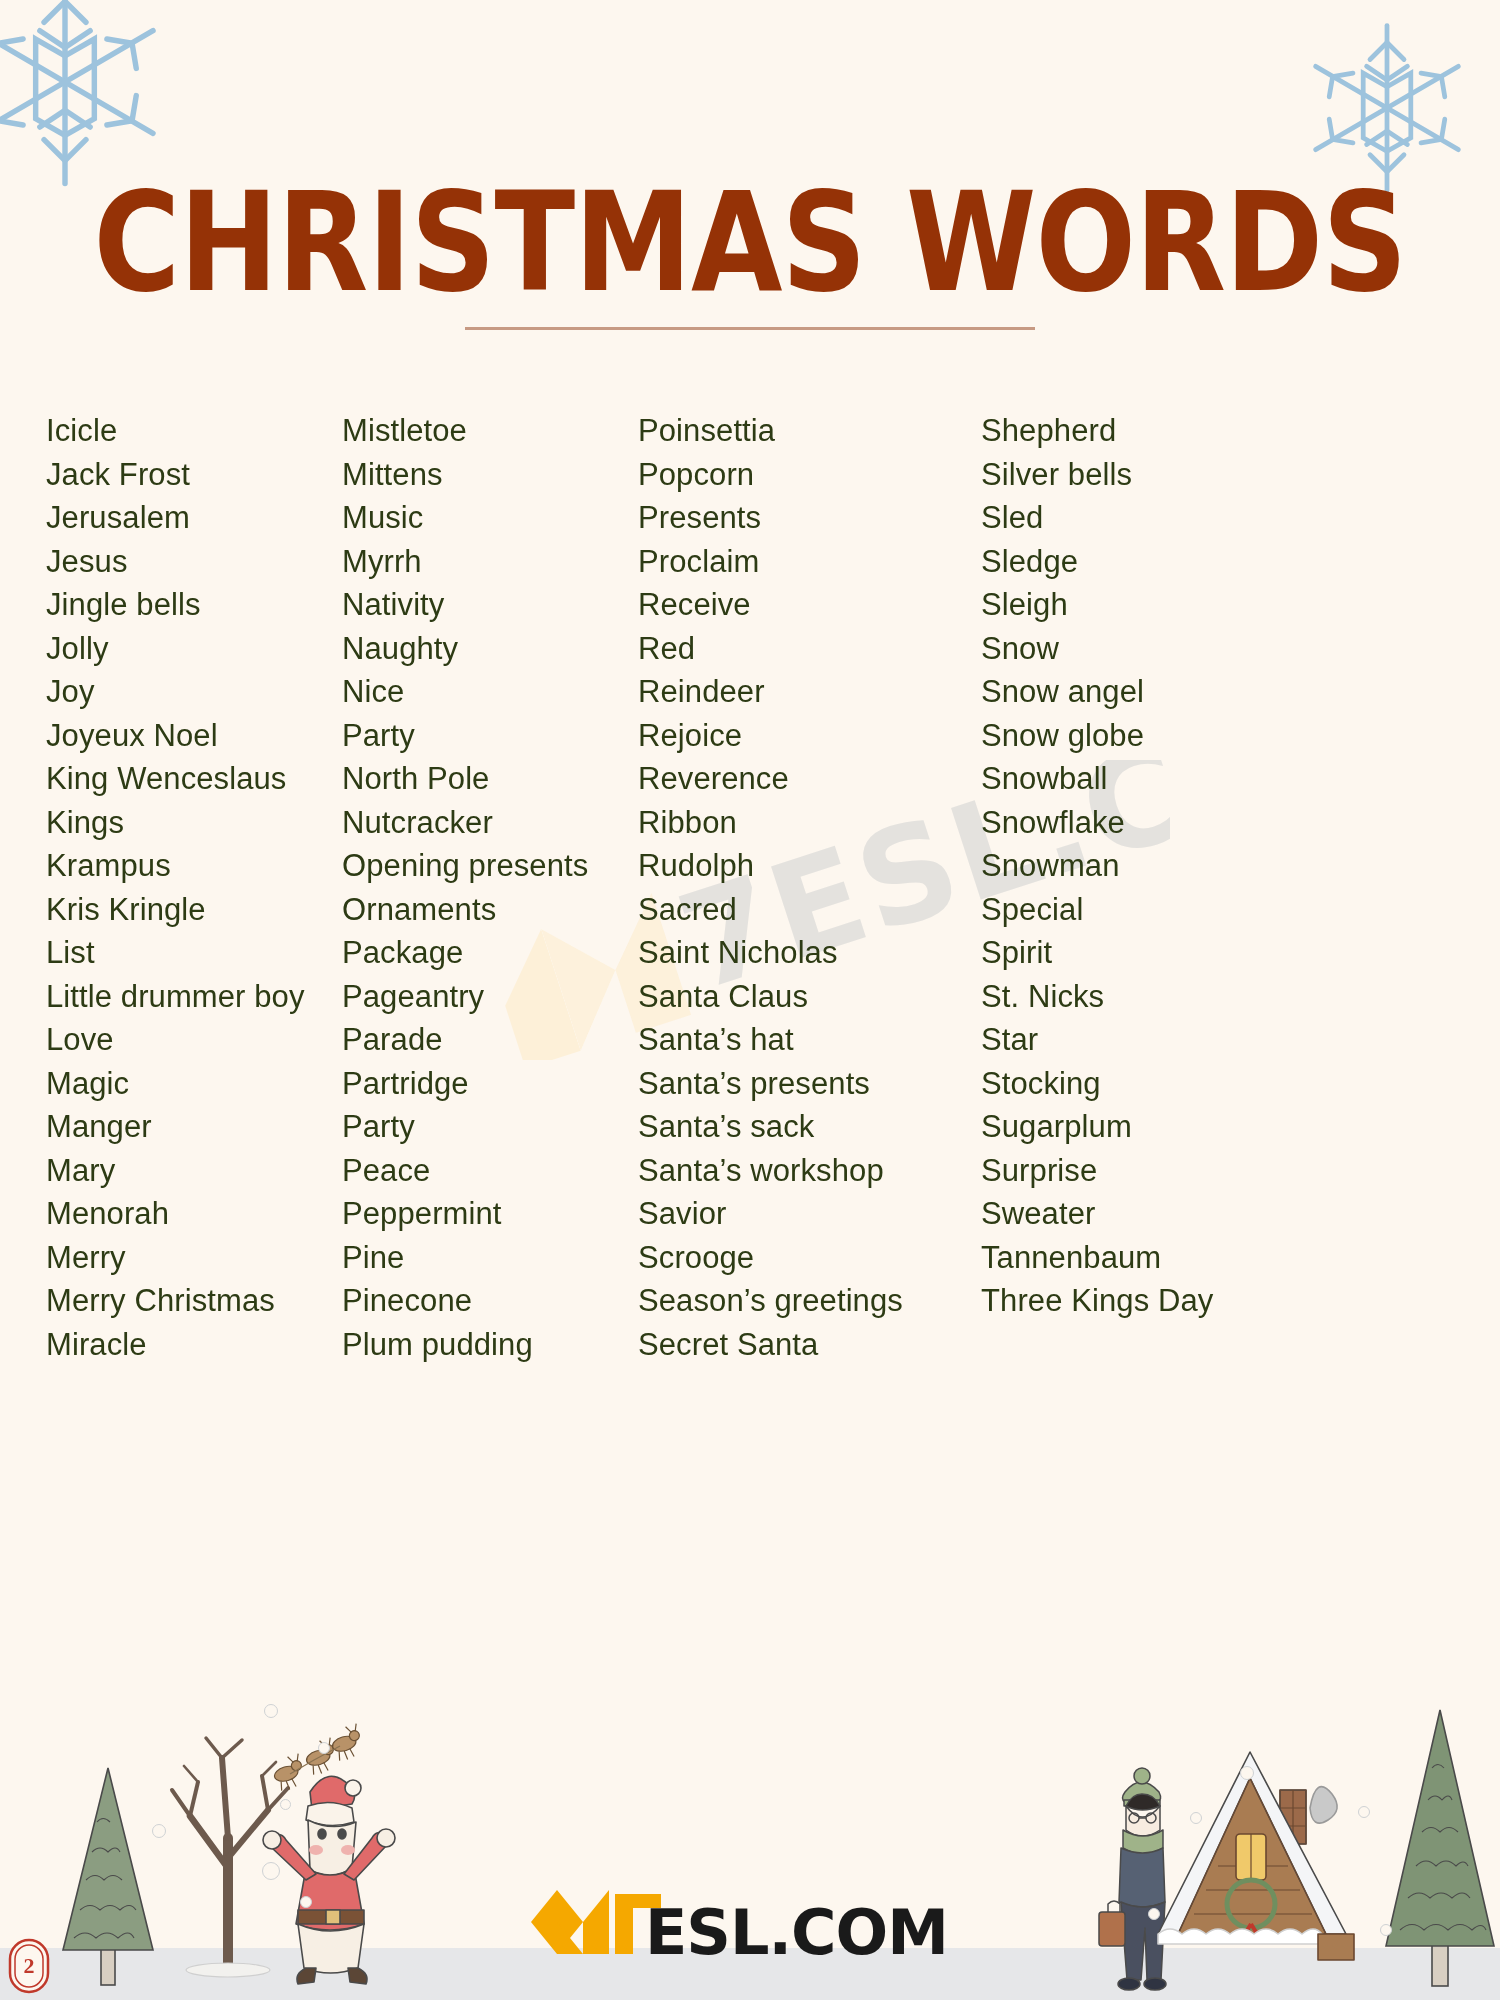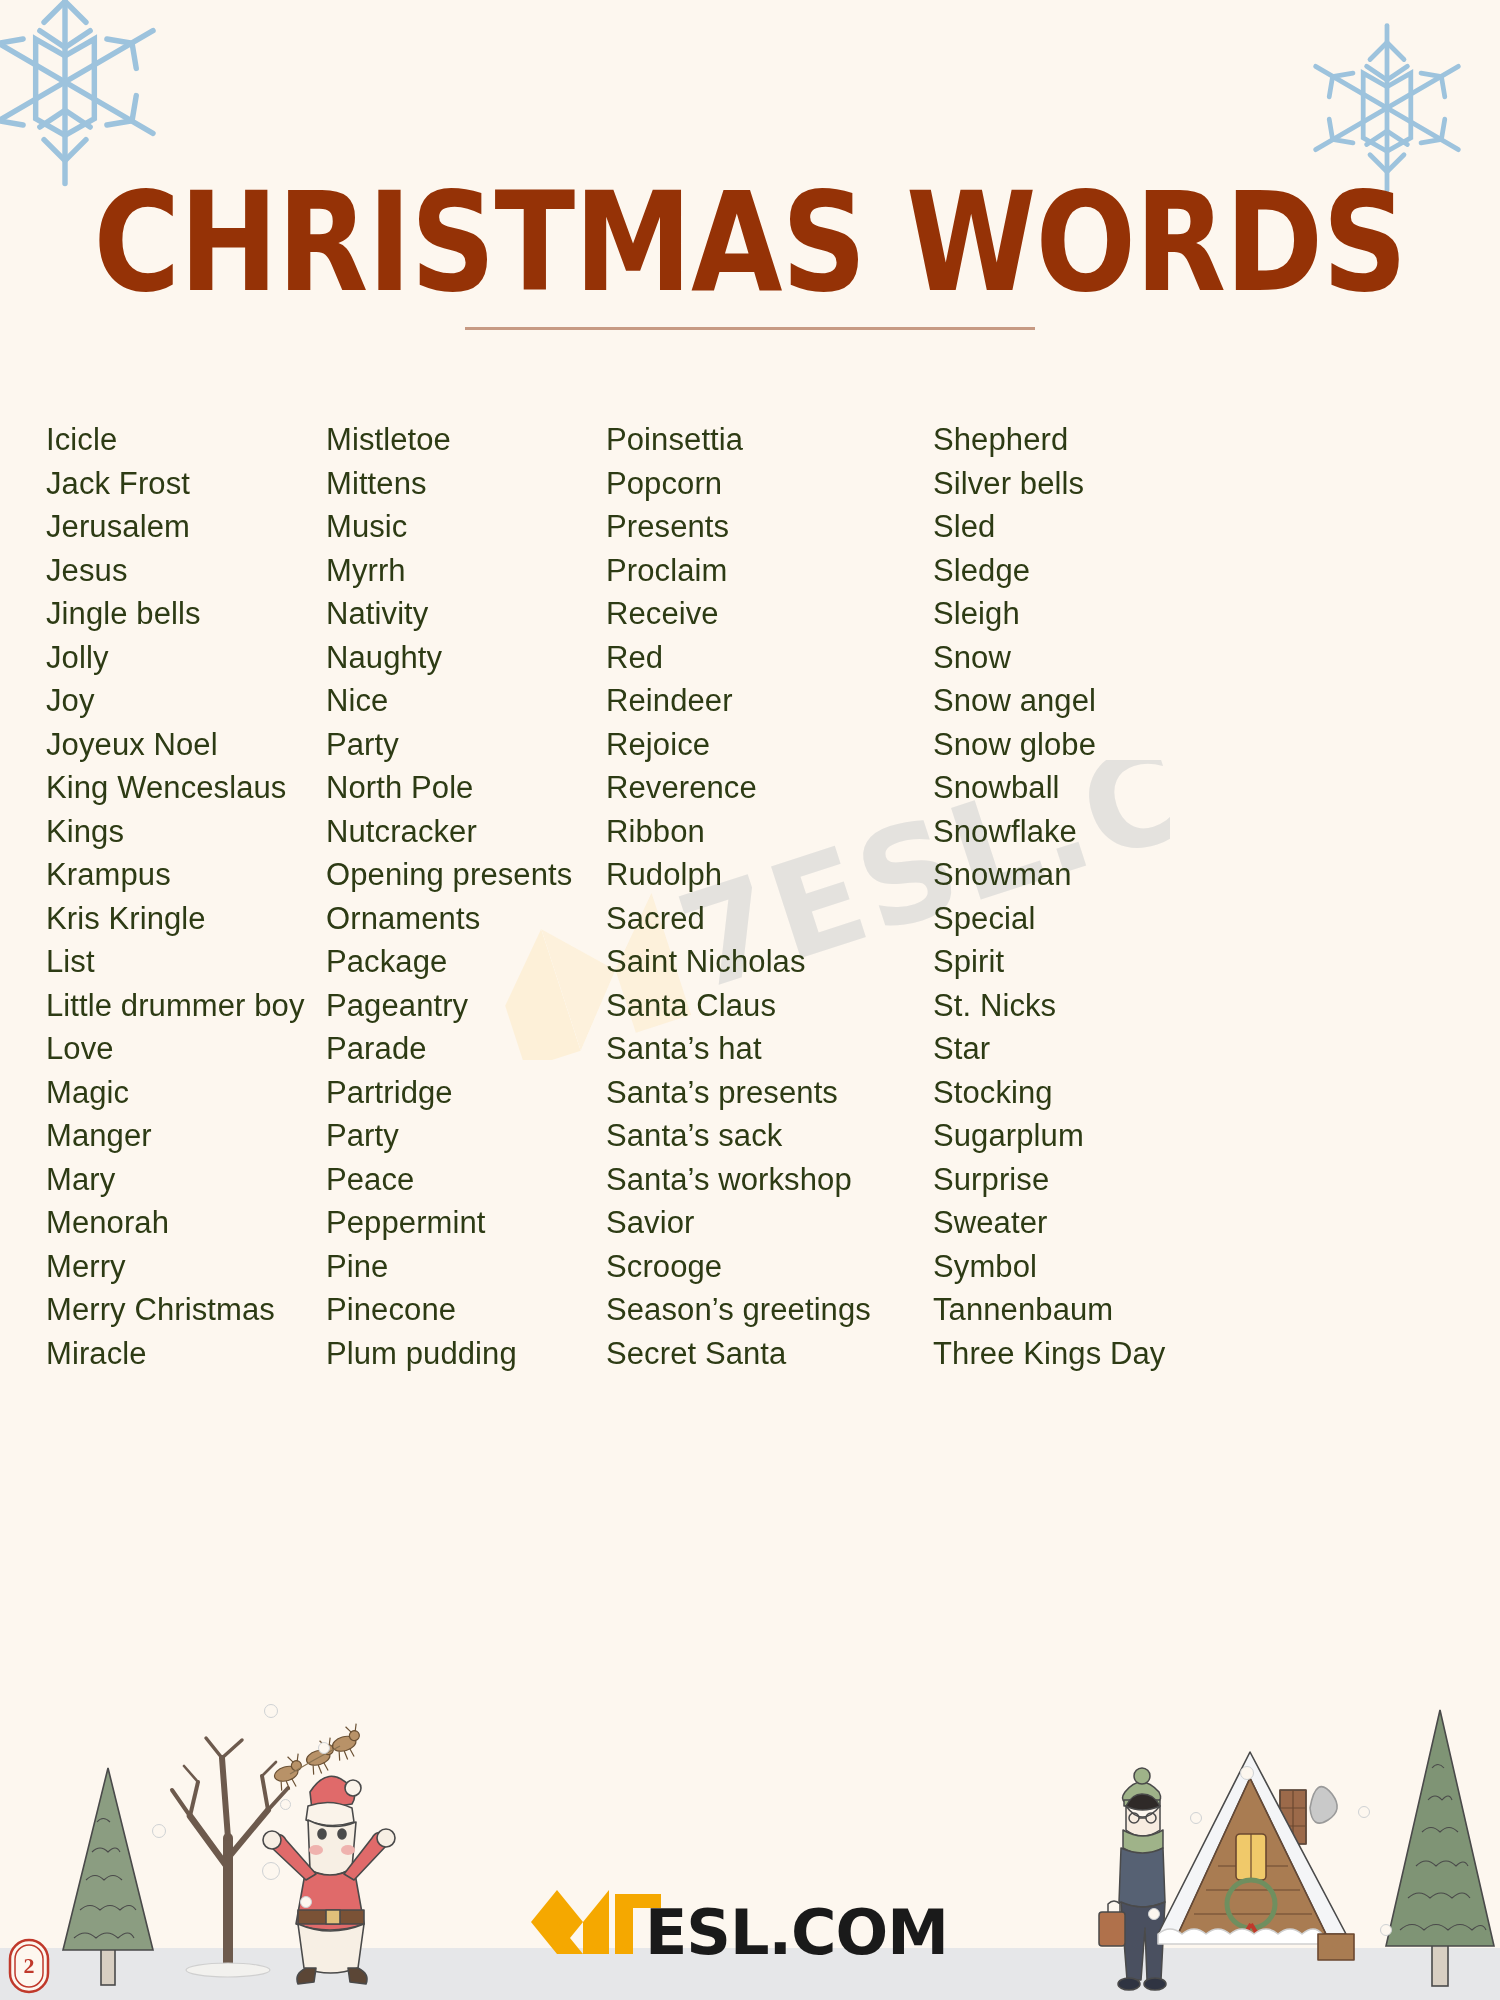--- a/index.html
+++ b/index.html
@@ -60,26 +60,26 @@
     top: 760px;
     width: 740px;
     height: 300px;
     pointer-events: none;
     opacity: 1;
   }
 
   
   #word-grid {
     position: absolute;
-    top: 418px;
+    top: 409px;
     left: 46px;
     width: 1420px;
     display: grid;
     grid-template-columns: 280px 280px 327px 330px;
-    column-gap: 0;
+    column-gap: 16px;
   }
   .word-column {
     display: flex;
     flex-direction: column;
   }
   .word-item {
     font-family: "Liberation Sans", sans-serif;
     font-size: 31px;
     line-height: 43.5px;
     color: #2d3b14;
@@ -284,21 +284,20 @@
     <div class="word-item">Snowflake</div>
     <div class="word-item">Snowman</div>
     <div class="word-item">Special</div>
     <div class="word-item">Spirit</div>
     <div class="word-item">St. Nicks</div>
     <div class="word-item">Star</div>
     <div class="word-item">Stocking</div>
     <div class="word-item">Sugarplum</div>
     <div class="word-item">Surprise</div>
     <div class="word-item">Sweater</div>
-    <div class="word-item">Symbol</div>
     <div class="word-item">Tannenbaum</div>
     <div class="word-item">Three Kings Day</div>
   </div>
 
 </div>
 
 <div id="footer-scene">
 
   <div id="ground"></div>
 

